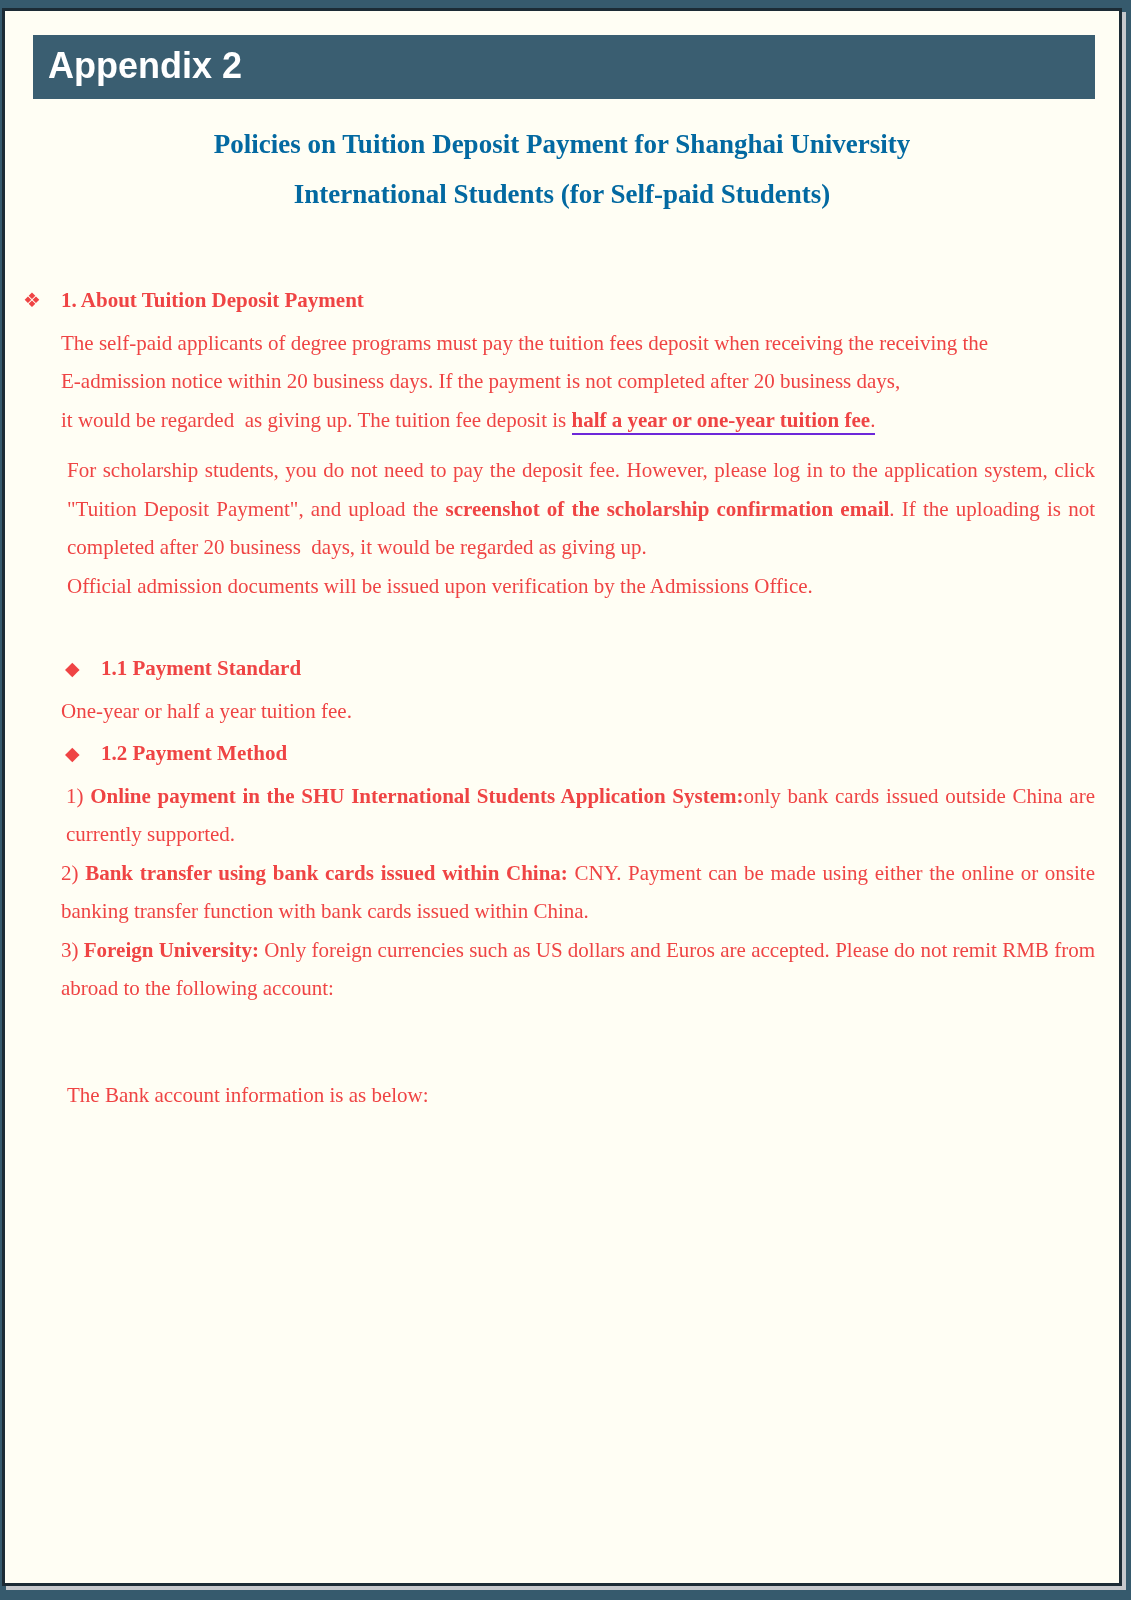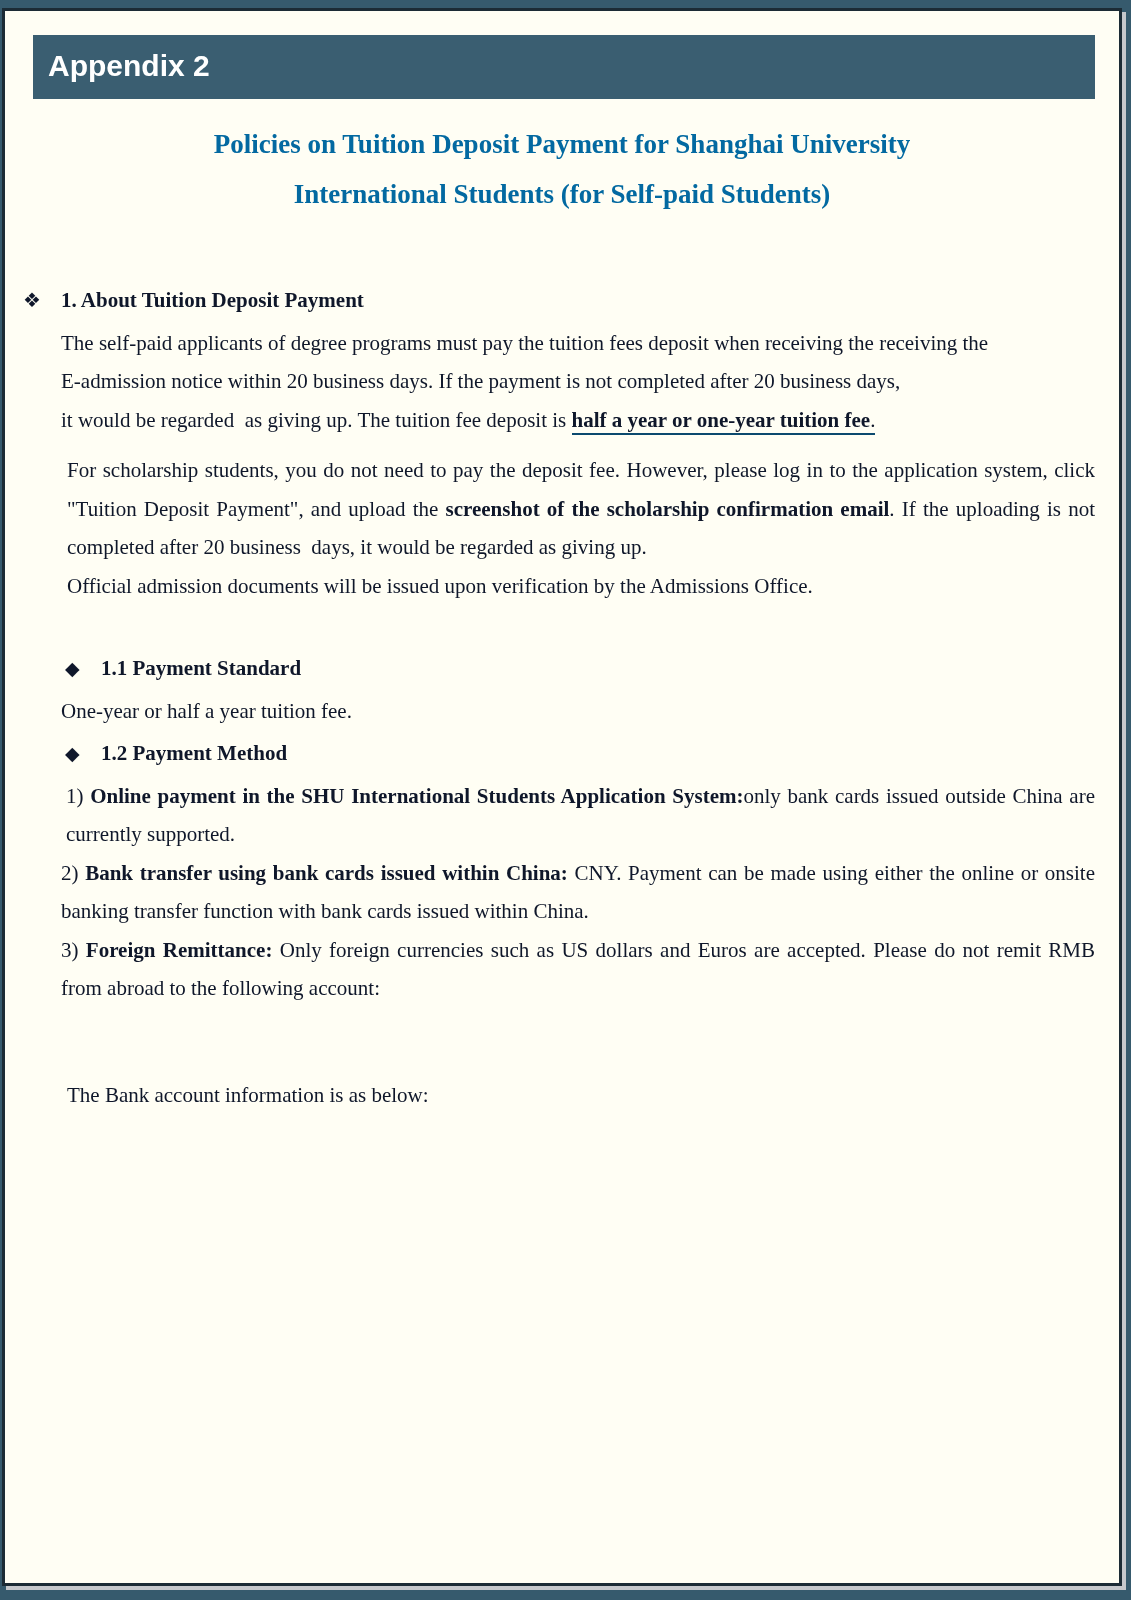--- a/index.html
+++ b/index.html
@@ -24,39 +24,39 @@
     left:28px; right:24px; top:24px;
     height:64px;
     background:#3a5e71;
   }
   .header-bar .label {
     display:block;
     padding-left:15px;
     line-height:62px;
     font-family:"Liberation Sans", sans-serif;
     font-weight:bold;
-    font-size:30px;
+    font-size:36px;
     color:#ffffff;
   }
   .title-block {
     position:absolute;
     left:0; right:0; top:108px;
     text-align:center;
     font-weight:bold;
     font-size:27px;
     line-height:50px;
     color:#0369a1;
   }
   .content {
     position:absolute;
     left:0; right:0; top:218px; bottom:0;
     padding:0 24px 0 56px;
     font-size:21px;
     line-height:38.5px;
-    color:#0f172a;
+    color:#ef4444;
   }
   .t { white-space:pre-wrap; }
   .sec-heading {
     font-weight:bold;
     margin-top:52px;
   }
   .sec-heading .bullet-4d {
     display:inline-block;
     width:38px;
     margin-left:-38px;
@@ -75,21 +75,21 @@
   }
   .para { margin:0; }
   .p1 { margin-top:4px; }
   .p2 { margin-top:12px; padding-left:6px; text-align:justify; }
   .p3 { margin-top:0; padding-left:6px; }
   .sec11 { margin-top:44px; }
   .item { margin:0; text-align:justify; }
   .item-1 { padding-left:5px; }
   .bank-note { margin-top:68px; padding-left:6px; }
   .b { font-weight:bold; }
-  .ul-wrap { border-bottom:2px solid #0c4a6e; padding-bottom:1px;margin-top:8px; }
+  .ul-wrap { border-bottom:2px solid #6d28d9; padding-bottom:1px;margin-top:8px; }
 </style>
 </head>
 <body>
 
 <div class="page">
 
   <div class="header-bar">
     <span class="label">Appendix 2</span>
   </div>
 
@@ -132,21 +132,21 @@
 
     <p class="para item item-1">
       <span class="t">1) </span><span class="b t">Online payment in the SHU International Students Application System:</span><span class="t">only bank cards issued outside China are currently supported.</span>
     </p>
 
     <p class="para item">
       <span class="t">2) </span><span class="b t">Bank transfer using bank cards issued within China:</span><span class="t"> CNY. Payment can be made using either the online or onsite banking transfer function with bank cards issued within China.</span>
     </p>
 
     <p class="para item">
-      <span class="t">3) </span><span class="b t">Foreign Remittance:</span><span class="t"> Only foreign currencies such as US dollars and Euros are accepted. Please do not remit RMB from abroad to the following account:</span>
+      <span class="t">3) </span><span class="b t">Foreign University:</span><span class="t"> Only foreign currencies such as US dollars and Euros are accepted. Please do not remit RMB from abroad to the following account:</span>
     </p>
 
     <p class="para bank-note">
       <span class="t">The Bank account information is as below:</span>
     </p>
 
   </div>
 </div>
 
 </body></html>

